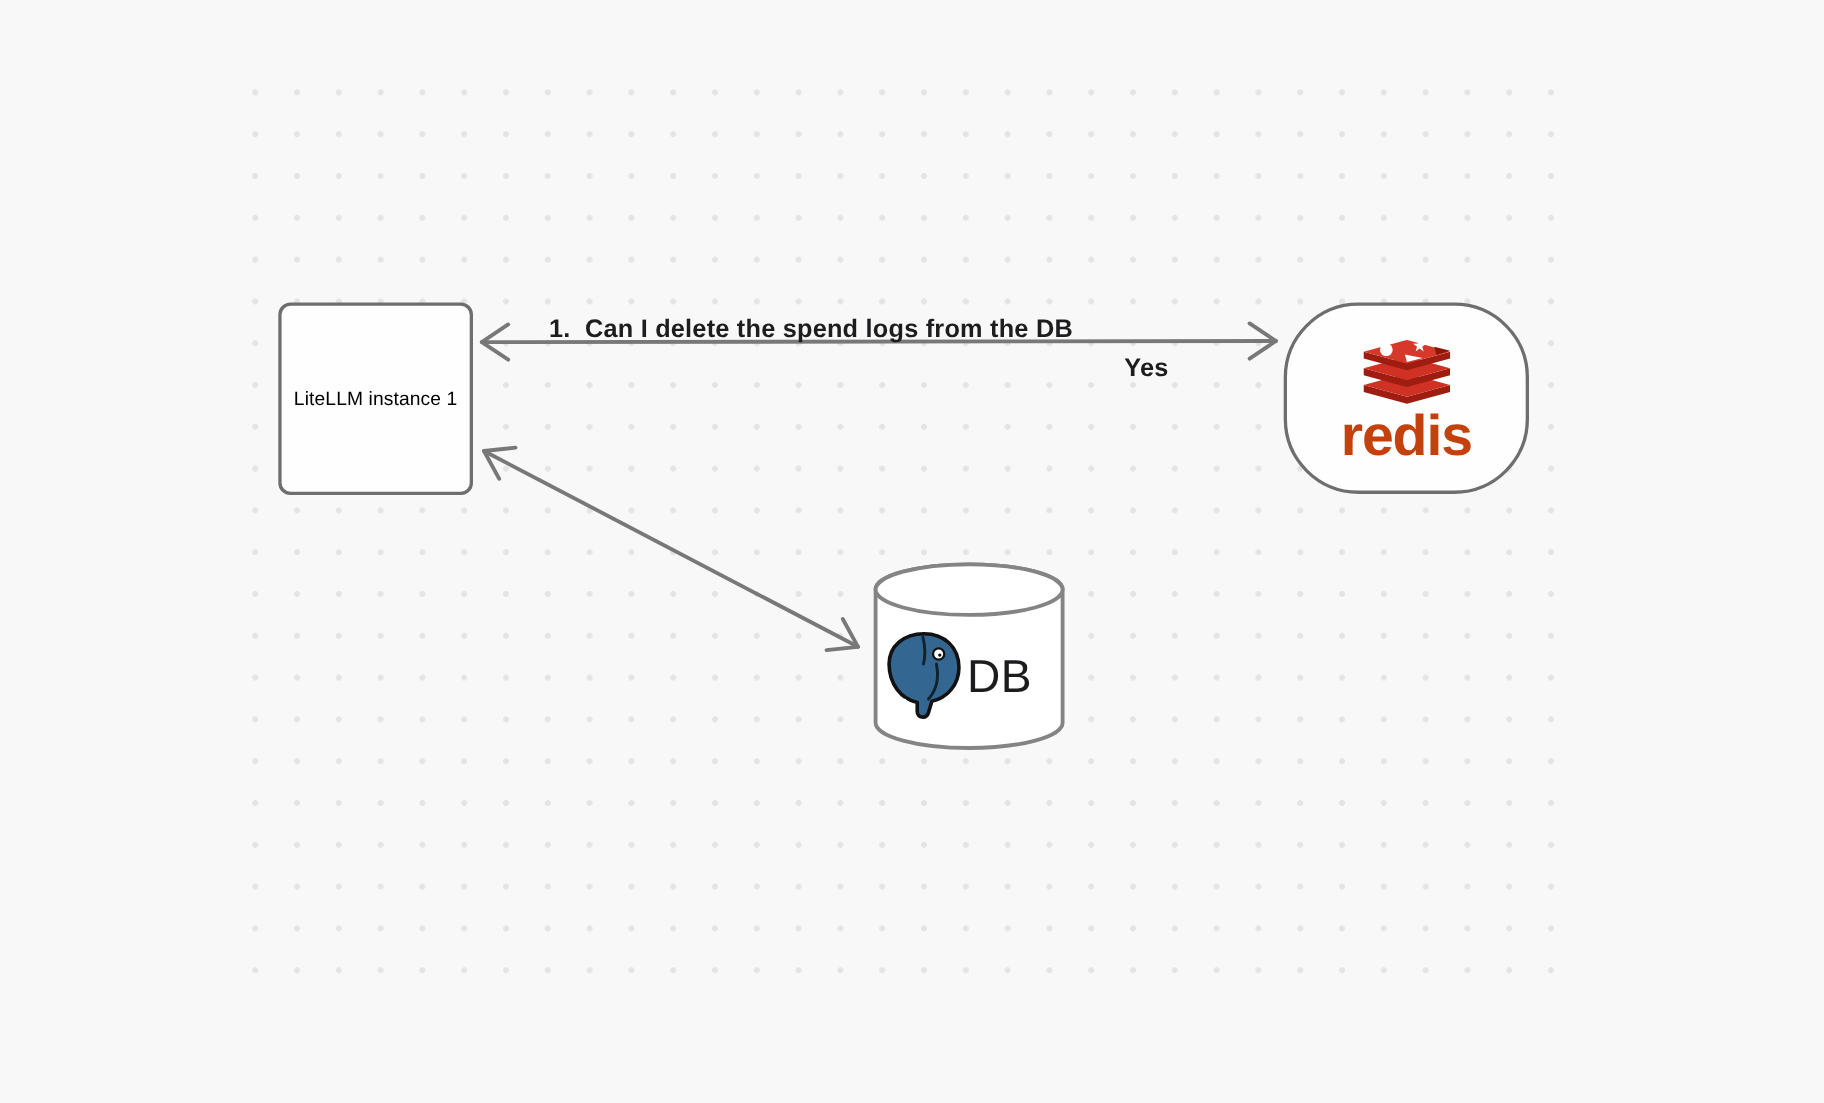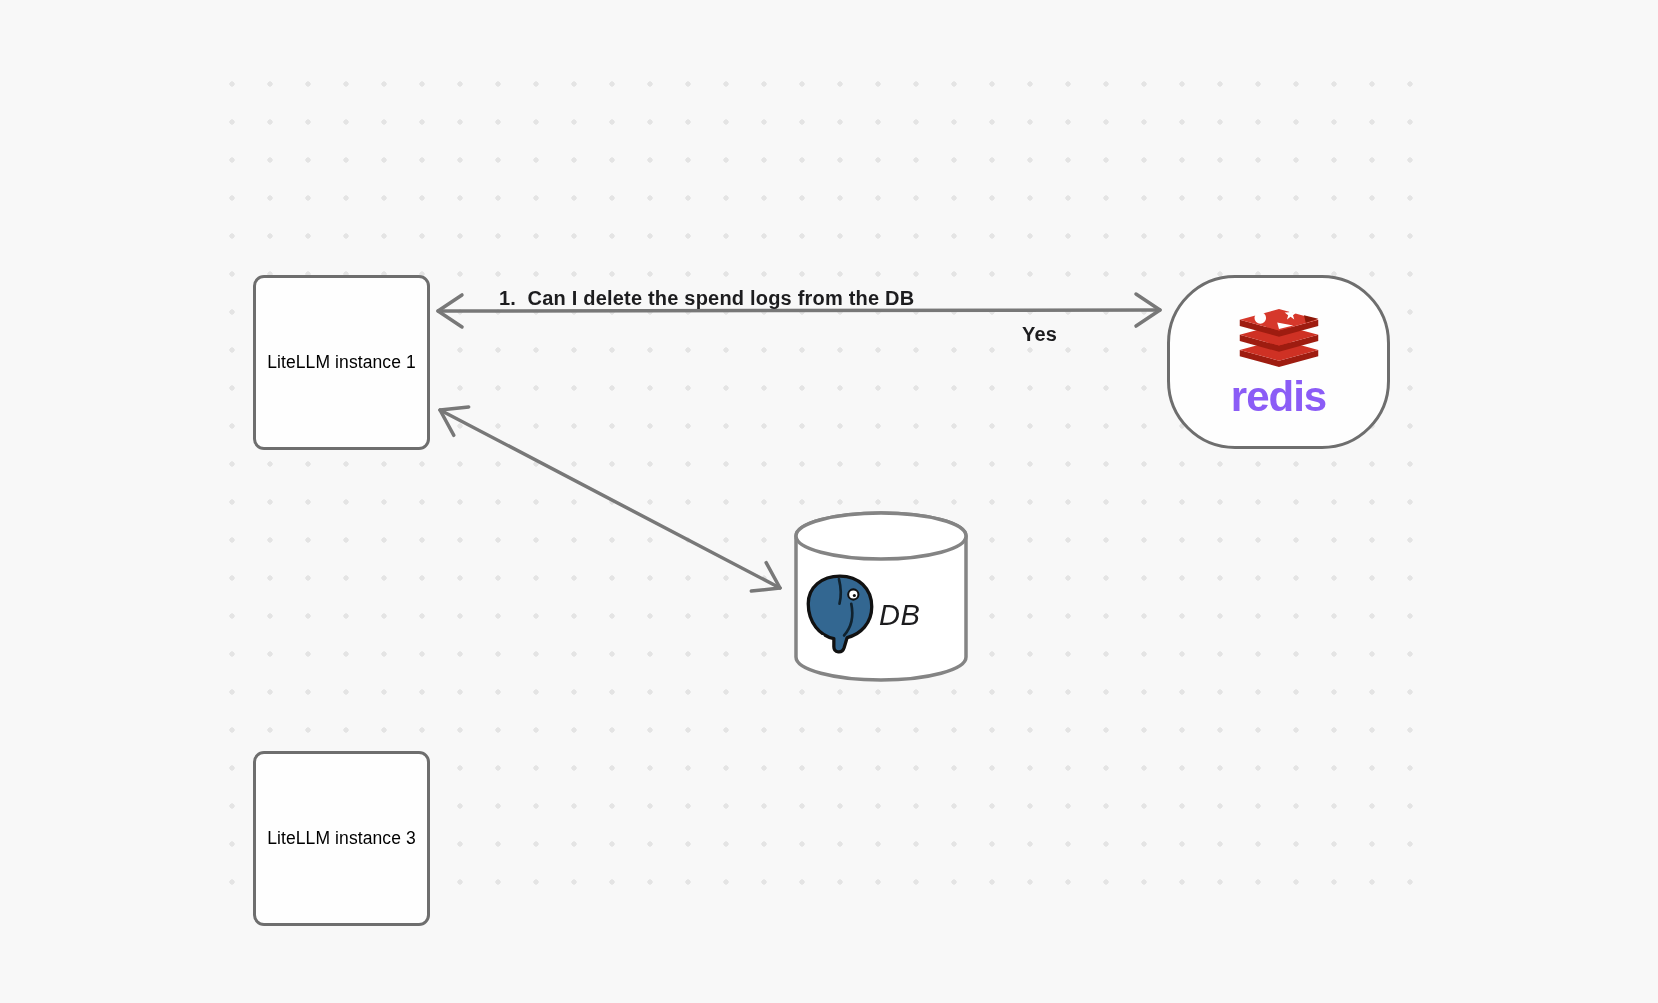--- a/index.html
+++ b/index.html
@@ -20,31 +20,31 @@
     box-sizing:content-box;
   }
   .node-box span{font-size:17.5px;color:#000000;letter-spacing:0.1px;}
   .redis-node{
     position:absolute;left:1167px;top:275px;width:217px;height:168px;
     background:#fefefe;border:3.5px solid #6e6e6e;border-radius:68px;
     display:flex;flex-direction:column;align-items:center;justify-content:center;
     box-sizing:content-box;
   }
   .redis-word{
-    font-size:42px;font-weight:700;color:#8b5cf6;letter-spacing:-1px;
+    font-size:52px;font-weight:700;color:#c2410c;letter-spacing:-1px;
     line-height:38px;margin-top:3px;
   }
   .db-node{position:absolute;left:793px;top:510px;width:176px;height:176px;}
   .db-content{
     position:absolute;left:9px;top:60px;width:160px;height:90px;
     display:flex;align-items:center;justify-content:flex-start;
   }
-  .db-label{font-size:29px;color:#1c1c1e;letter-spacing:0.5px;margin-left:1px;font-style:italic;}
+  .db-label{font-size:42px;color:#1c1c1e;letter-spacing:0.5px;margin-left:1px;}
   .edge-label{
-    position:absolute;font-size:20px;font-weight:700;color:#1d1d1f;
+    position:absolute;font-size:23px;font-weight:700;color:#1d1d1f;
     white-space:pre;letter-spacing:0.2px;line-height:24px;
   }
 </style>
 </head>
 <body>
 
 <div class="canvas">
 
   <div class="dots"></div>
 
@@ -53,23 +53,20 @@
       <marker id="chev" markerUnits="userSpaceOnUse" markerWidth="70" markerHeight="70" refX="0" refY="0" orient="auto-start-reverse" overflow="visible">
         <path d="M-24,-16 L0,0 L-24,16" fill="none" stroke="#787878" stroke-width="3.5" stroke-linecap="round" stroke-linejoin="round"></path>
       </marker>
     </defs>
     <line x1="438" y1="311" x2="1160" y2="310" stroke="#787878" stroke-width="3.5" stroke-linecap="round" marker-start="url(#chev)" marker-end="url(#chev)"></line>
     <line x1="440" y1="410" x2="780" y2="588" stroke="#787878" stroke-width="3.5" stroke-linecap="round" marker-start="url(#chev)" marker-end="url(#chev)"></line>
   </svg>
 
   <div class="node-box" style="left:253px;top:275px;">
     <span>LiteLLM instance 1</span>
-  </div>
-  <div class="node-box" style="left:253px;top:751px;">
-    <span>LiteLLM instance 3</span>
   </div>
 
   <div class="redis-node">
     <svg width="86" height="66" viewBox="0 0 96 74">
 
       <path d="M4,46 L4,53 L48,65 L92,53 L92,46 L48,58 Z" fill="#9e1c10"></path>
       <path d="M48,34 L92,46 L48,58 L4,46 Z" fill="#cf3124"></path>
 
       <path d="M4,29 L4,36 L48,48 L92,36 L92,29 L48,41 Z" fill="#9e1c10"></path>
       <path d="M48,17 L92,29 L48,41 L4,29 Z" fill="#cf3124"></path>

